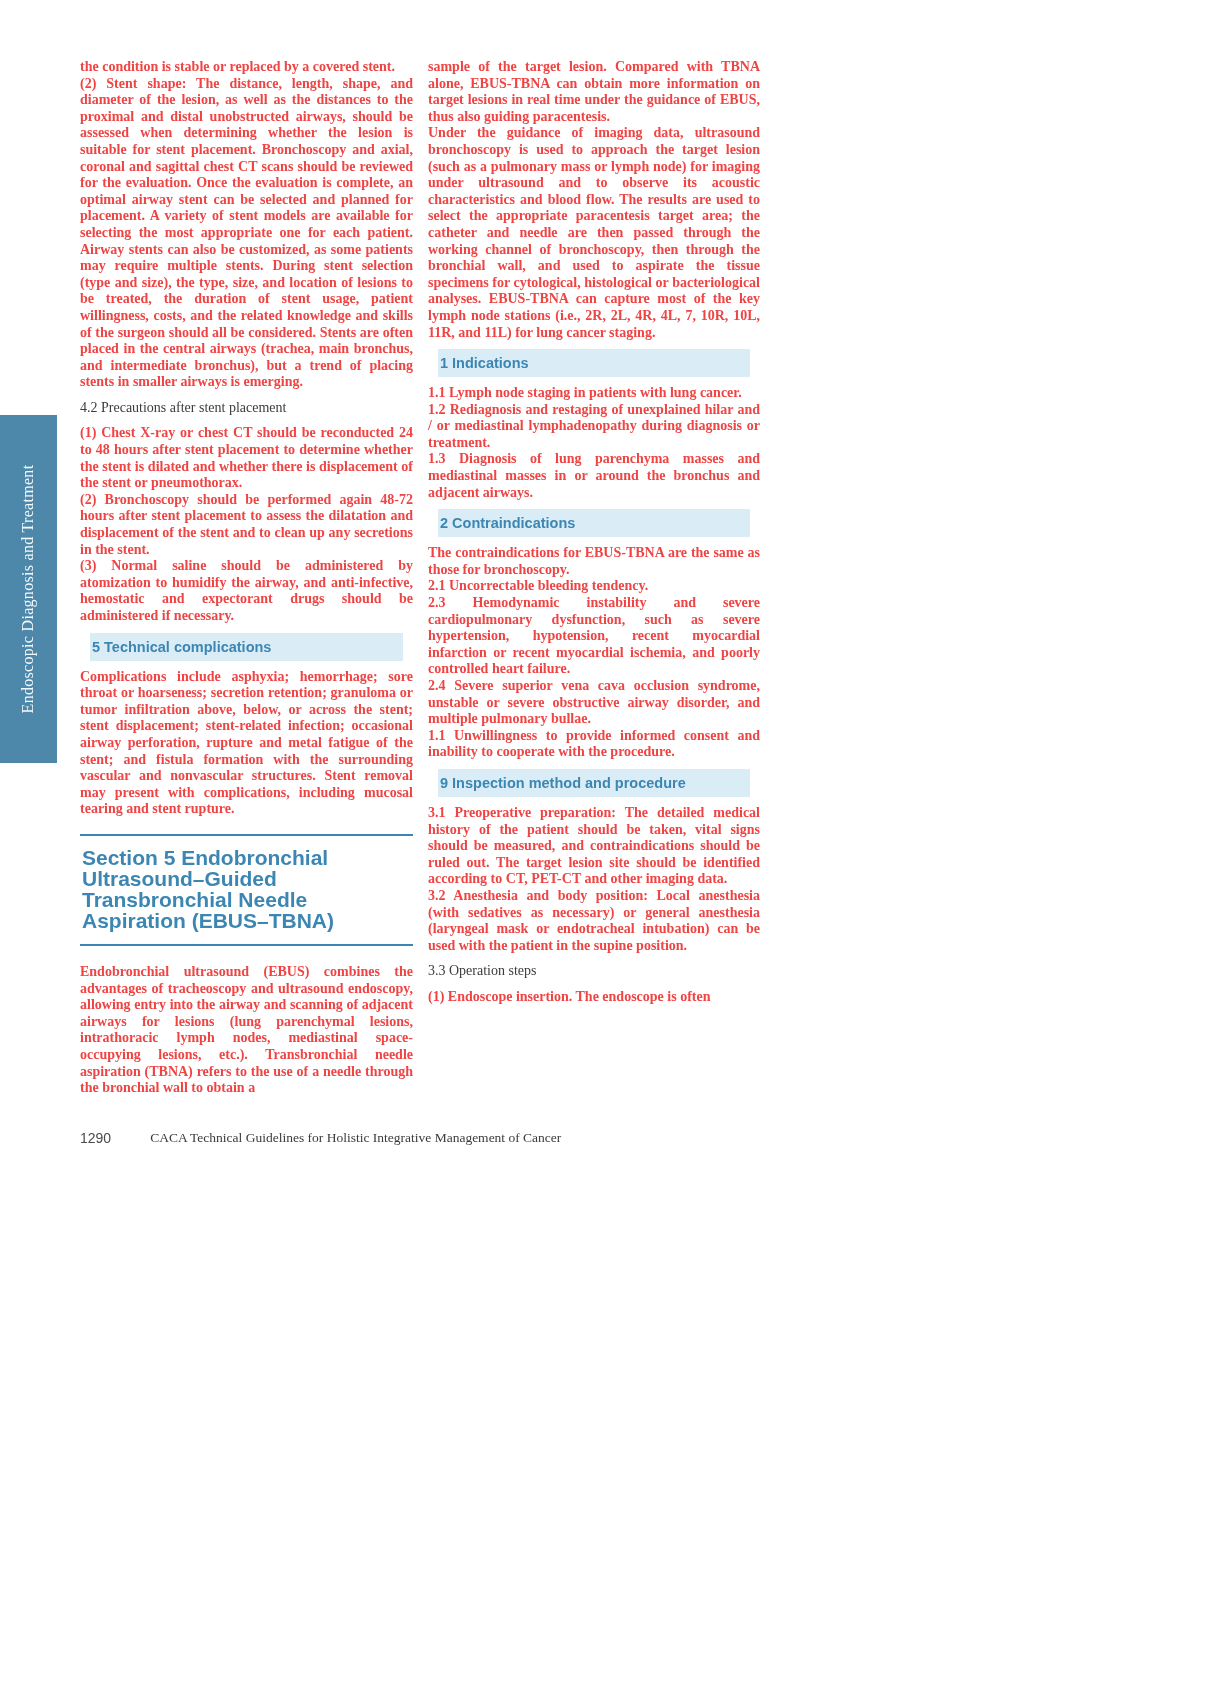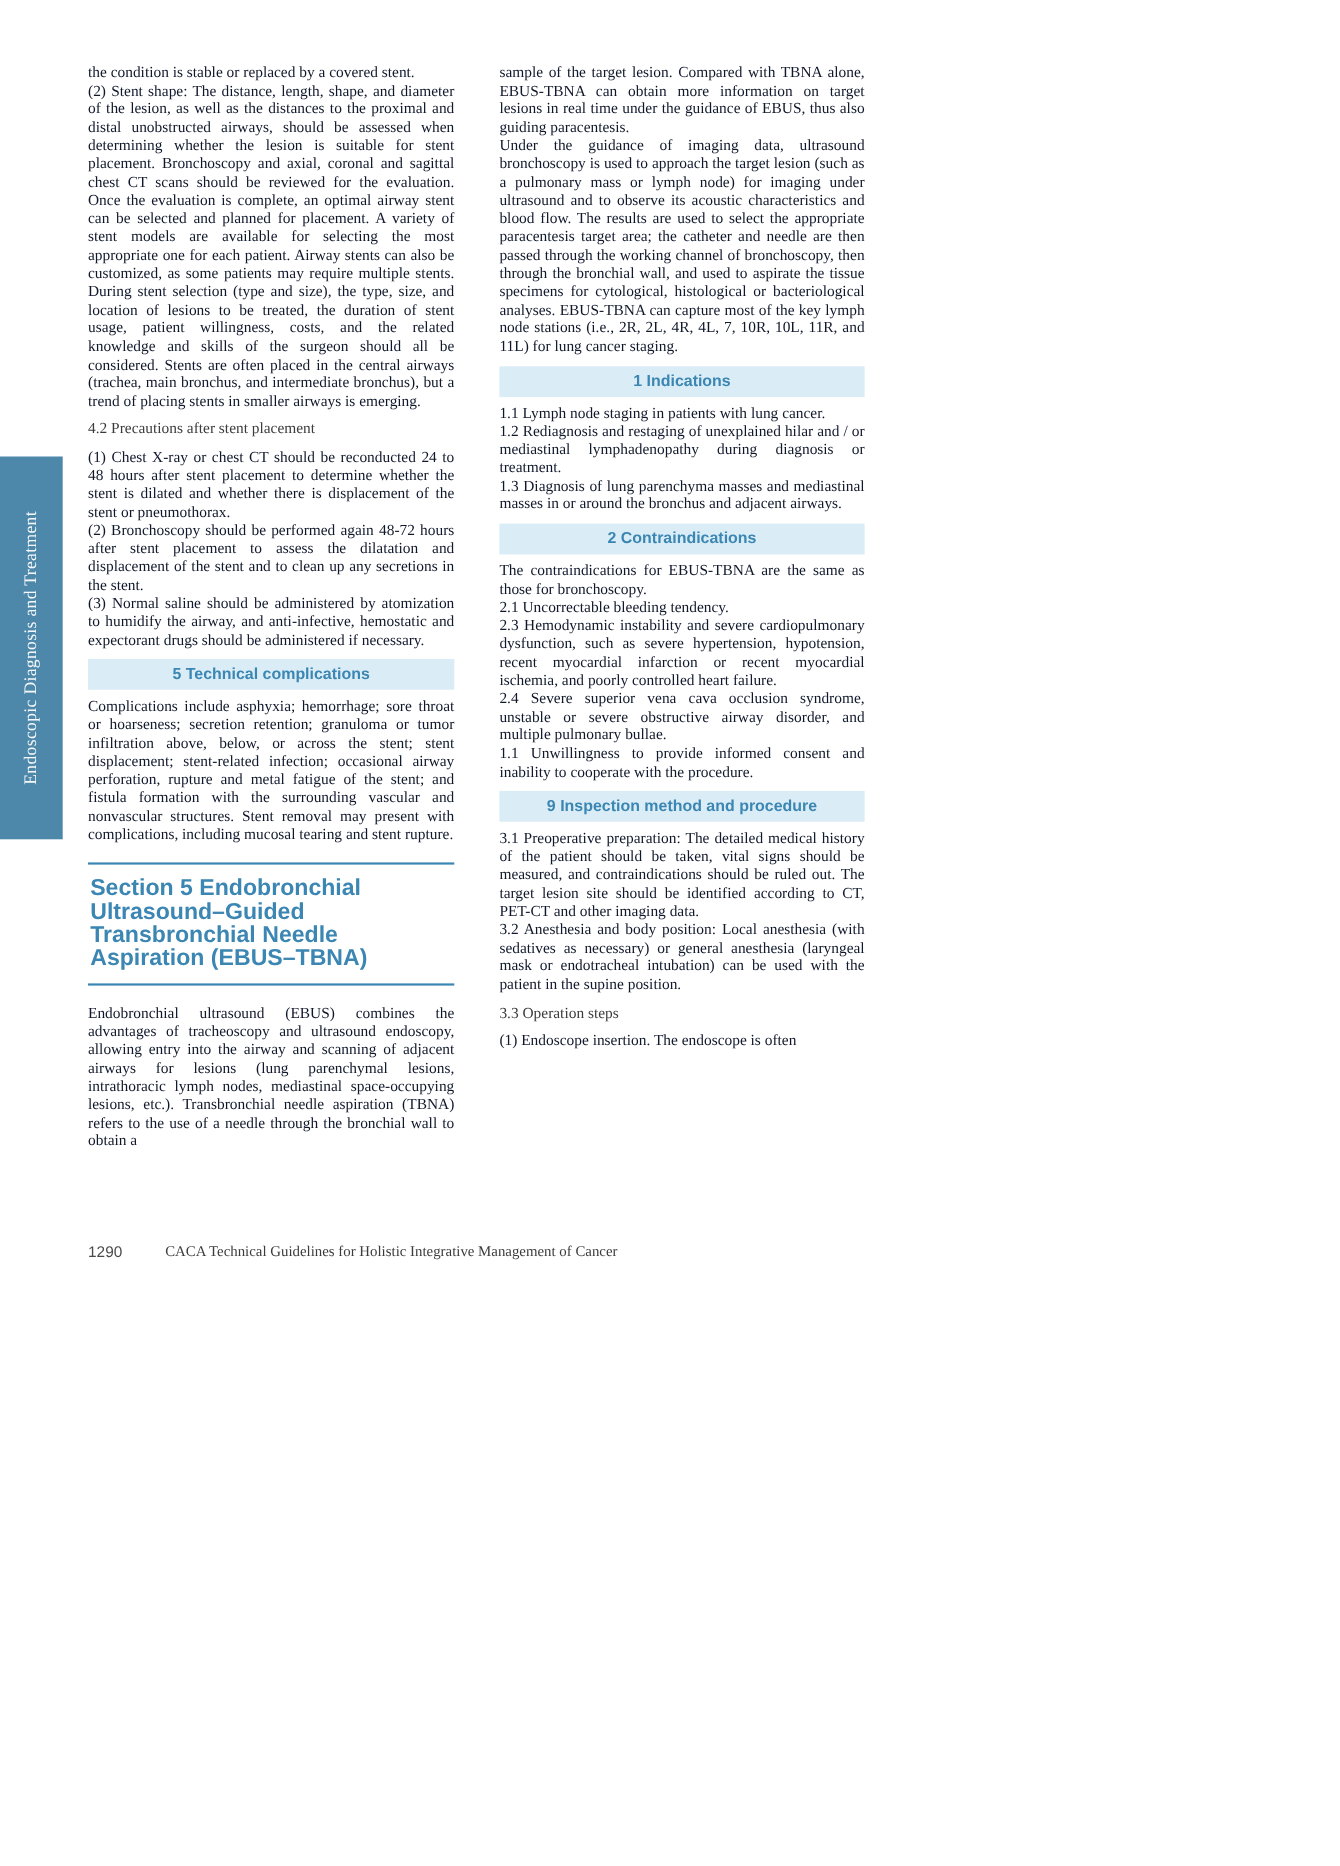--- a/index.html
+++ b/index.html
@@ -31,46 +31,47 @@
     font-family: "Liberation Serif", serif;
     font-size: 16px;
     letter-spacing: 0.3px;
   }
   
   .col {
     position: absolute;
     top: 59px;
   }
   .col-left  { left: 80px;  width: 333px; }
-  .col-right { left: 454px; width: 332px; }
+  .col-right { left: 428px; width: 332px; }
   .body-p {
     font-family: "Liberation Serif", serif;
     font-size: 14px;
     line-height: 16.6px;
-    color: #0f172a;
+    color: #ef4444;
     text-align: justify;
     text-justify: inter-word;
+    font-weight: bold;
   }
   .subheading {
     font-family: "Liberation Serif", serif;
     font-size: 14px;
     line-height: 16.6px;
     color: #3b3b3b;
     margin: 9px 0;
   }
   .band {
     background: #daedf7;
     color: #3b86b2;
     font-family: "Liberation Sans", sans-serif;
     font-weight: bold;
     font-size: 14.5px;
     line-height: 15px;
-    text-align: center;
+    text-align: left;
     padding: 7px 2px 6px;
-    margin: 8px 0;
+    margin: 8px 10px;
   }
   .section-heading-block {
     border-top: 2px solid #3b86b2;
     border-bottom: 2px solid #3b86b2;
     margin: 16px 0 18px;
     padding: 11px 2px 13px;
   }
   .section-heading-block h2 {
     font-family: "Liberation Sans", sans-serif;
     font-weight: bold;

